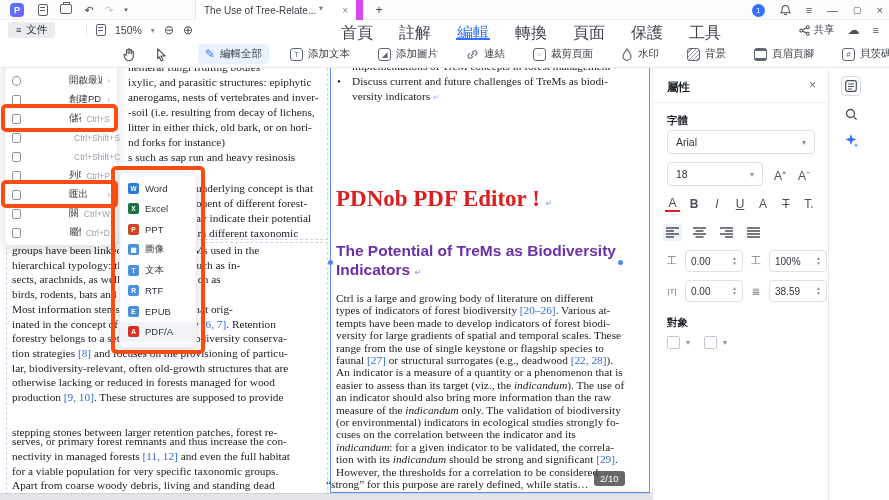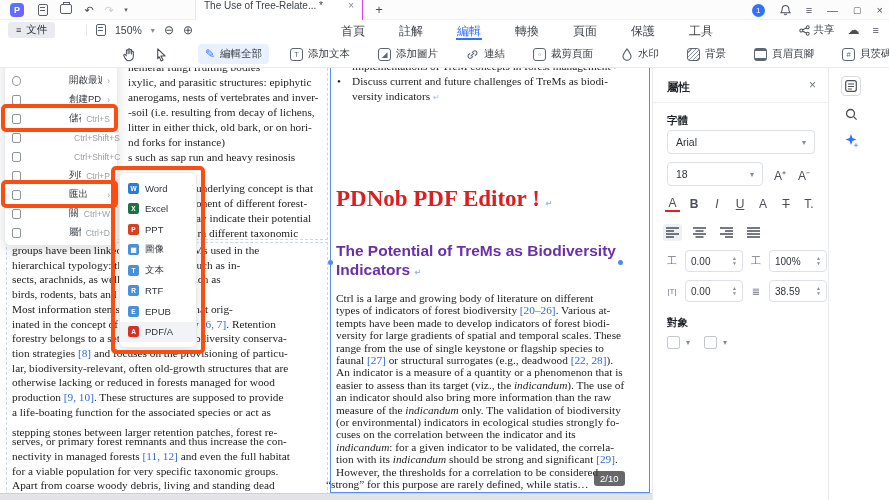--- a/index.html
+++ b/index.html
@@ -13,34 +13,34 @@
 
   
   #titlebar { left:0; top:0; width:889px; height:20px; background:#fcfcfd; border-bottom:1px solid #f0f1f3; z-index:40; }
   .logo { left:10px; top:3px; width:14px; height:14px; border-radius:4px; background:linear-gradient(135deg,#4f7bff,#7a5cff);
           color:#fff; font-size:9px; font-weight:bold; display:flex; align-items:center; justify-content:center; }
   .tb-ic { color:#5b6068; font-size:11px; line-height:20px; text-align:center; cursor:default; }
   .mini-doc { width:10px; height:12px; border:1.2px solid #5b6068; border-radius:2px; position:relative; }
   .mini-doc:after { content:""; position:absolute; left:1px; top:2px; width:5px; height:1.2px; background:#5b6068; box-shadow:0 3px 0 #5b6068; }
   .mini-print { width:12px; height:10px; border:1.2px solid #5b6068; border-radius:2px; position:relative; margin-top:3px; }
   .mini-print:before { content:""; position:absolute; left:2px; top:-3px; width:5px; height:2px; border:1.2px solid #5b6068; border-bottom:none; }
-  .doc-tab { left:195px; top:0; width:168px; height:20px; background:#fff; border-left:1px solid #e9eaec; border-right:1px solid #d946ef;
-             display:flex; align-items:flex-start; padding:0 8px; gap:6px; }
+  .doc-tab { left:195px; top:0; width:168px; height:20px; background:#fff; border-left:1px solid #e9eaec; border-right:7px solid #d946ef;
+             display:flex; align-items:center; padding:0 8px; gap:6px; }
   .doc-tab .t { font-size:10px; color:#3a3f45; white-space:nowrap; overflow:hidden; text-overflow:ellipsis; flex:1; }
   .win-right { right:6px; top:0; height:20px; display:flex; align-items:center; gap:15px; }
   .notif { width:13px; height:13px; border-radius:50%; background:#3370ff; color:#fff; font-size:8px; display:flex; align-items:center; justify-content:center; }
   .win-ic { color:#4a4f57; font-size:11px; }
 
   
   #menubar { left:0; top:20px; width:889px; height:20px; background:#fff; z-index:39; }
   .file-btn { left:8px; top:2px; height:16px; padding:0 8px; background:#e9ebef; border-radius:3px; display:flex; align-items:center; gap:5px;
               font-size:10.5px; color:#2a2f36; }
   .zoom-grp { left:86px; top:0; height:20px; display:flex; align-items:center; gap:9px; font-size:10.5px; color:#3a3f45; }
   .vsep { width:1px; height:12px; background:#e4e6ea; }
-  .navtabs { left:340px; top:0; height:20px; display:flex; gap:32px; font-size:12px; color:#3f444c; }
+  .navtabs { left:340px; top:0; height:20px; display:flex; gap:24px; font-size:16px; color:#3f444c; }
   .navtab { padding:3px 1px; cursor:default; }
   .navtab.active { color:#3370ff; border-bottom:2px solid #3370ff; }
   .share-grp { right:10px; top:0; height:20px; display:flex; align-items:center; gap:13px; font-size:10.5px; color:#3f444c; }
 
   
   #toolbar { left:0; top:40px; width:889px; height:28px; background:#fff; border-bottom:1px solid #e9eaec; z-index:38; }
   .tool-left { left:122px; top:0; height:28px; display:flex; align-items:center; gap:18px; }
   .tool-items { left:196px; top:0; height:28px; display:flex; align-items:center; gap:14px; }
   .tool-btn { display:flex; align-items:center; gap:5px; font-size:10.5px; color:#3a3f45; padding:3px 7px; border-radius:4px; white-space:nowrap; }
   .tool-btn.active { background:#e8f1fd; }
@@ -261,21 +261,20 @@
     <div class="doc-line" style="left:12px;top:190.7px;">hierarchical typology: the invertebrates such as in-</div>
     <div class="doc-line" style="left:12px;top:205.4px;">sects, arachnids, as well as vertebrates such as</div>
     <div class="doc-line" style="left:12px;top:220.1px;">birds, rodents, bats and others <span class="cite">[4••]</span>.</div>
     <div class="doc-line" style="left:12px;top:234.8px;">Most information stems from literature that orig-</div>
     <div class="doc-line" style="left:12px;top:249.5px;">inated in the concept of retention forestry <span class="cite">[6, 7]</span>. Retention</div>
     <div class="doc-line" style="left:12px;top:264.2px;">forestry belongs to a set of integrative biodiversity conserva-</div>
     <div class="doc-line" style="left:12px;top:278.9px;">tion strategies <span class="cite">[8]</span> and focuses on the provisioning of particu-</div>
     <div class="doc-line" style="left:12px;top:293.6px;">lar, biodiversity-relevant, often old-growth structures that are</div>
     <div class="doc-line" style="left:12px;top:308.3px;">otherwise lacking or reduced in forests managed for wood</div>
     <div class="doc-line" style="left:12px;top:323px;">production <span class="cite">[9, 10]</span>. These structures are supposed to provide</div>
-    <div class="doc-line" style="left:12px;top:337.7px;">a life-boating function for the associated species or act as</div>
     <div class="doc-line" style="left:12px;top:358px;text-align:right;">stepping stones between larger retention patches, forest re-</div>
     <div class="doc-line" style="left:12px;top:367.1px;">serves, or primary forest remnants and thus increase the con-</div>
     <div class="doc-line" style="left:12px;top:381.8px;">nectivity in managed forests <span class="cite">[11, 12]</span> and even the full habitat</div>
     <div class="doc-line" style="left:12px;top:396.5px;">for a viable population for very specific taxonomic groups.</div>
     <div class="doc-line" style="left:12px;top:411.2px;">Apart from coarse woody debris, living and standing dead</div>
 
     <div class="doc-line" style="left:352px;top:-8px;">implementations of TreM concepts in forest management <span class="ret">↵</span></div>
     <div class="doc-line" style="left:337px;top:7px;">•</div>
     <div class="doc-line" style="left:352px;top:7px;">Discuss current and future challenges of TreMs as biodi-</div>
     <div class="doc-line" style="left:352px;top:22px;">versity indicators <span class="ret">↵</span></div>

